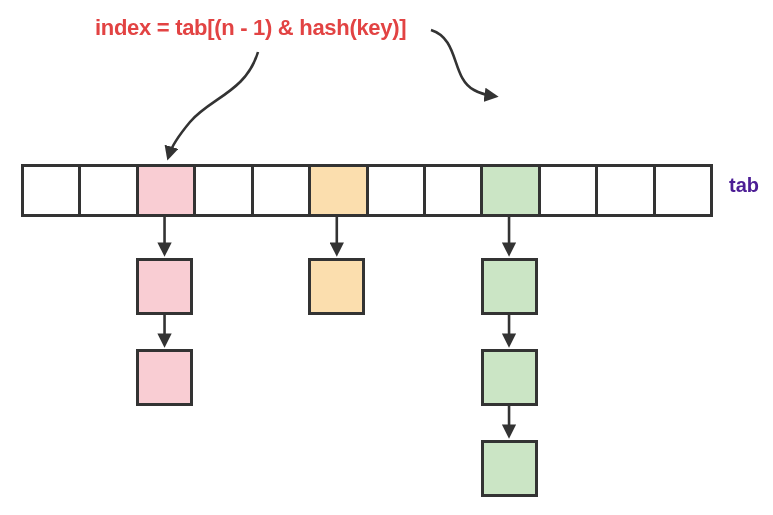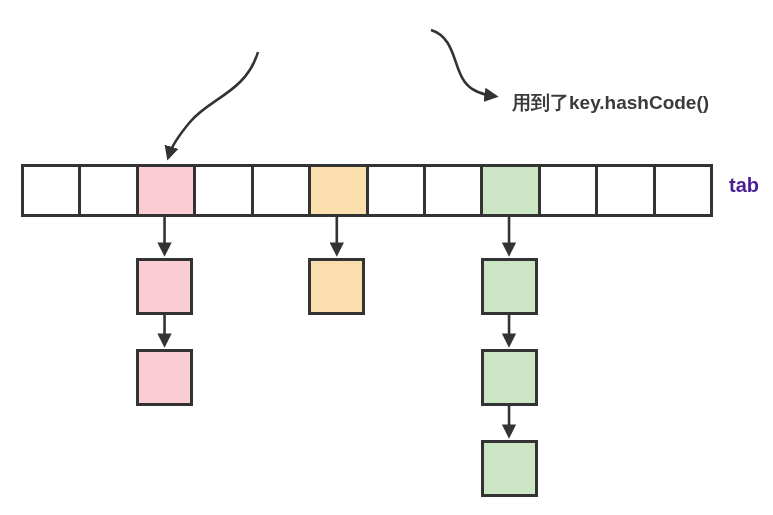--- a/index.html
+++ b/index.html
@@ -61,22 +61,22 @@
     border: 3px solid #333;
     box-sizing: border-box;
   }
   .curve { fill: none; }
 </style>
 </head>
 <body>
 
 <div class="canvas">
 
+  <div class="formula" style="color: rgb(226, 67, 67);">index = tab[(n - 1) &amp; hash(key)]</div>
 
-  <div class="note" style="color: rgb(58, 58, 58);">用到了key.hashCode()</div>
 
   <div class="tab-label" style="color: #4c1d95;">tab</div>
 
   <svg id="arrow-layer" width="773" height="515">
     <defs>
       <marker id="arrowhead" viewBox="0 0 10 10" refX="6" refY="5" markerWidth="5.5" markerHeight="5.5" orient="auto">
         <path d="M0,0 L10,5 L0,10 z" class="arrowhead-fill" fill="#333333"></path>
       </marker>
     </defs>
     <path class="curve" stroke-width="2.6" marker-end="url(#arrowhead)" d="M258,52 C246,92 210,98 190,122 C180,134 172,145 169,155" stroke="#333333"></path>

